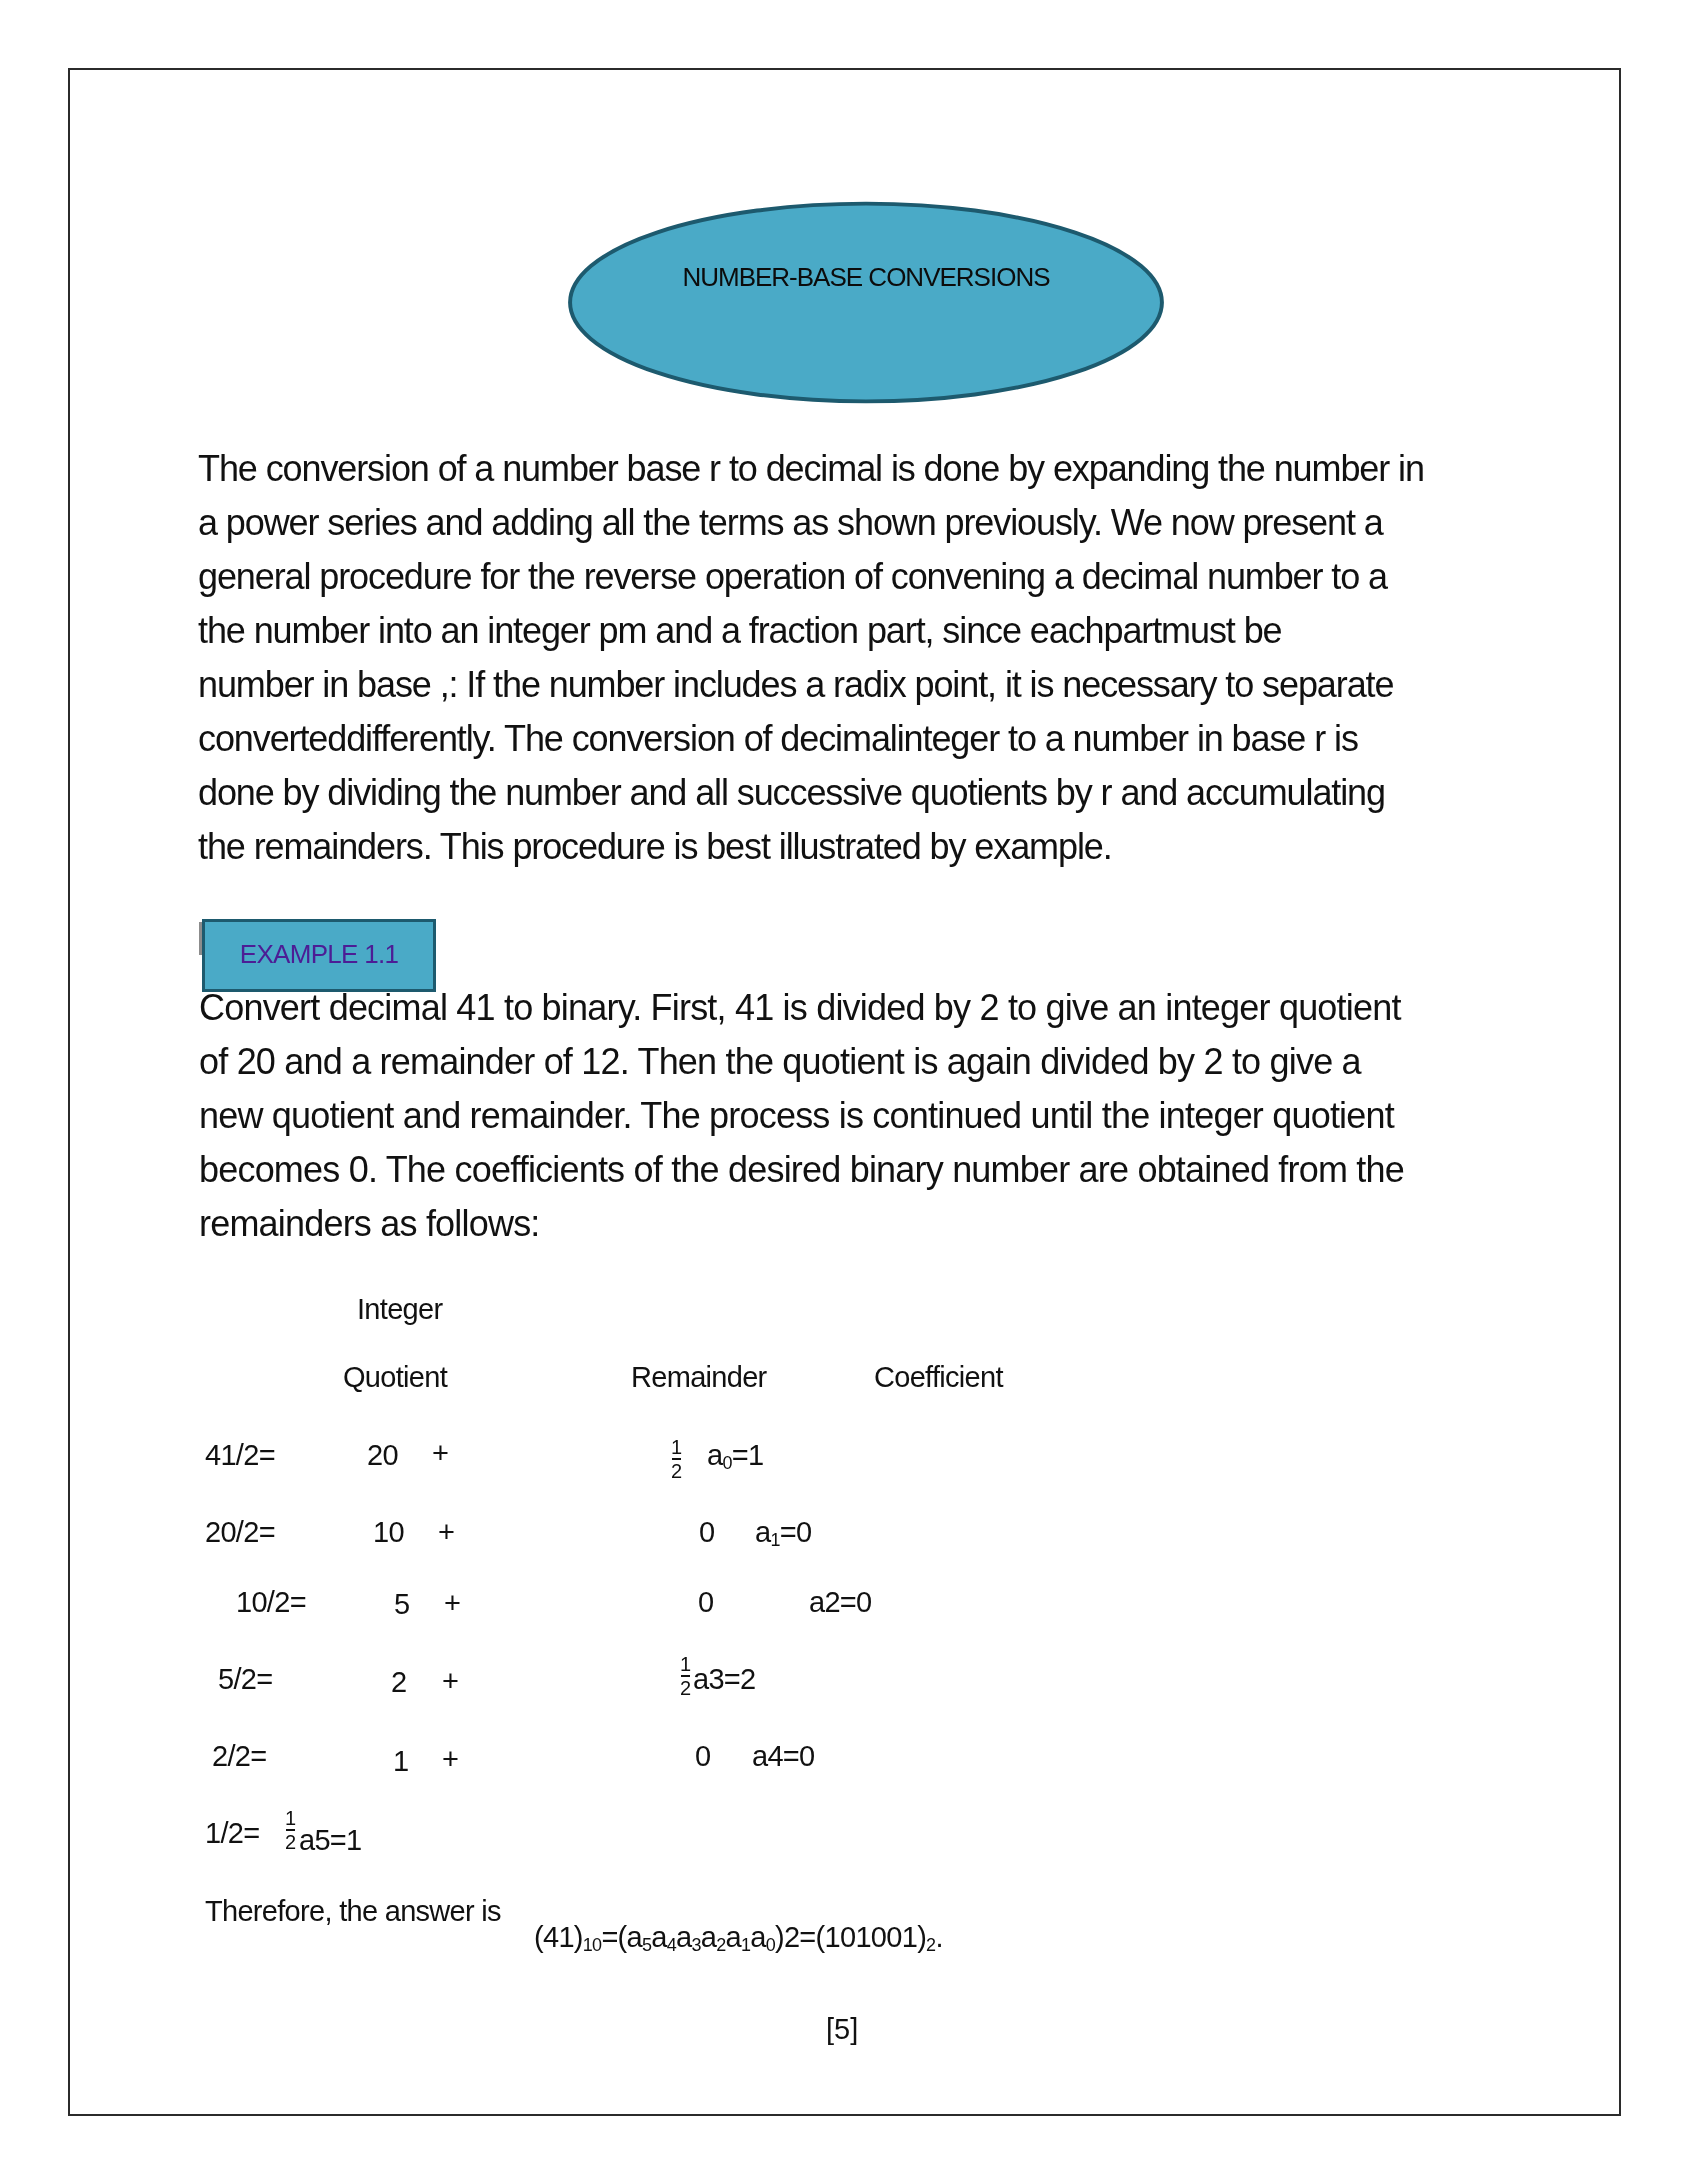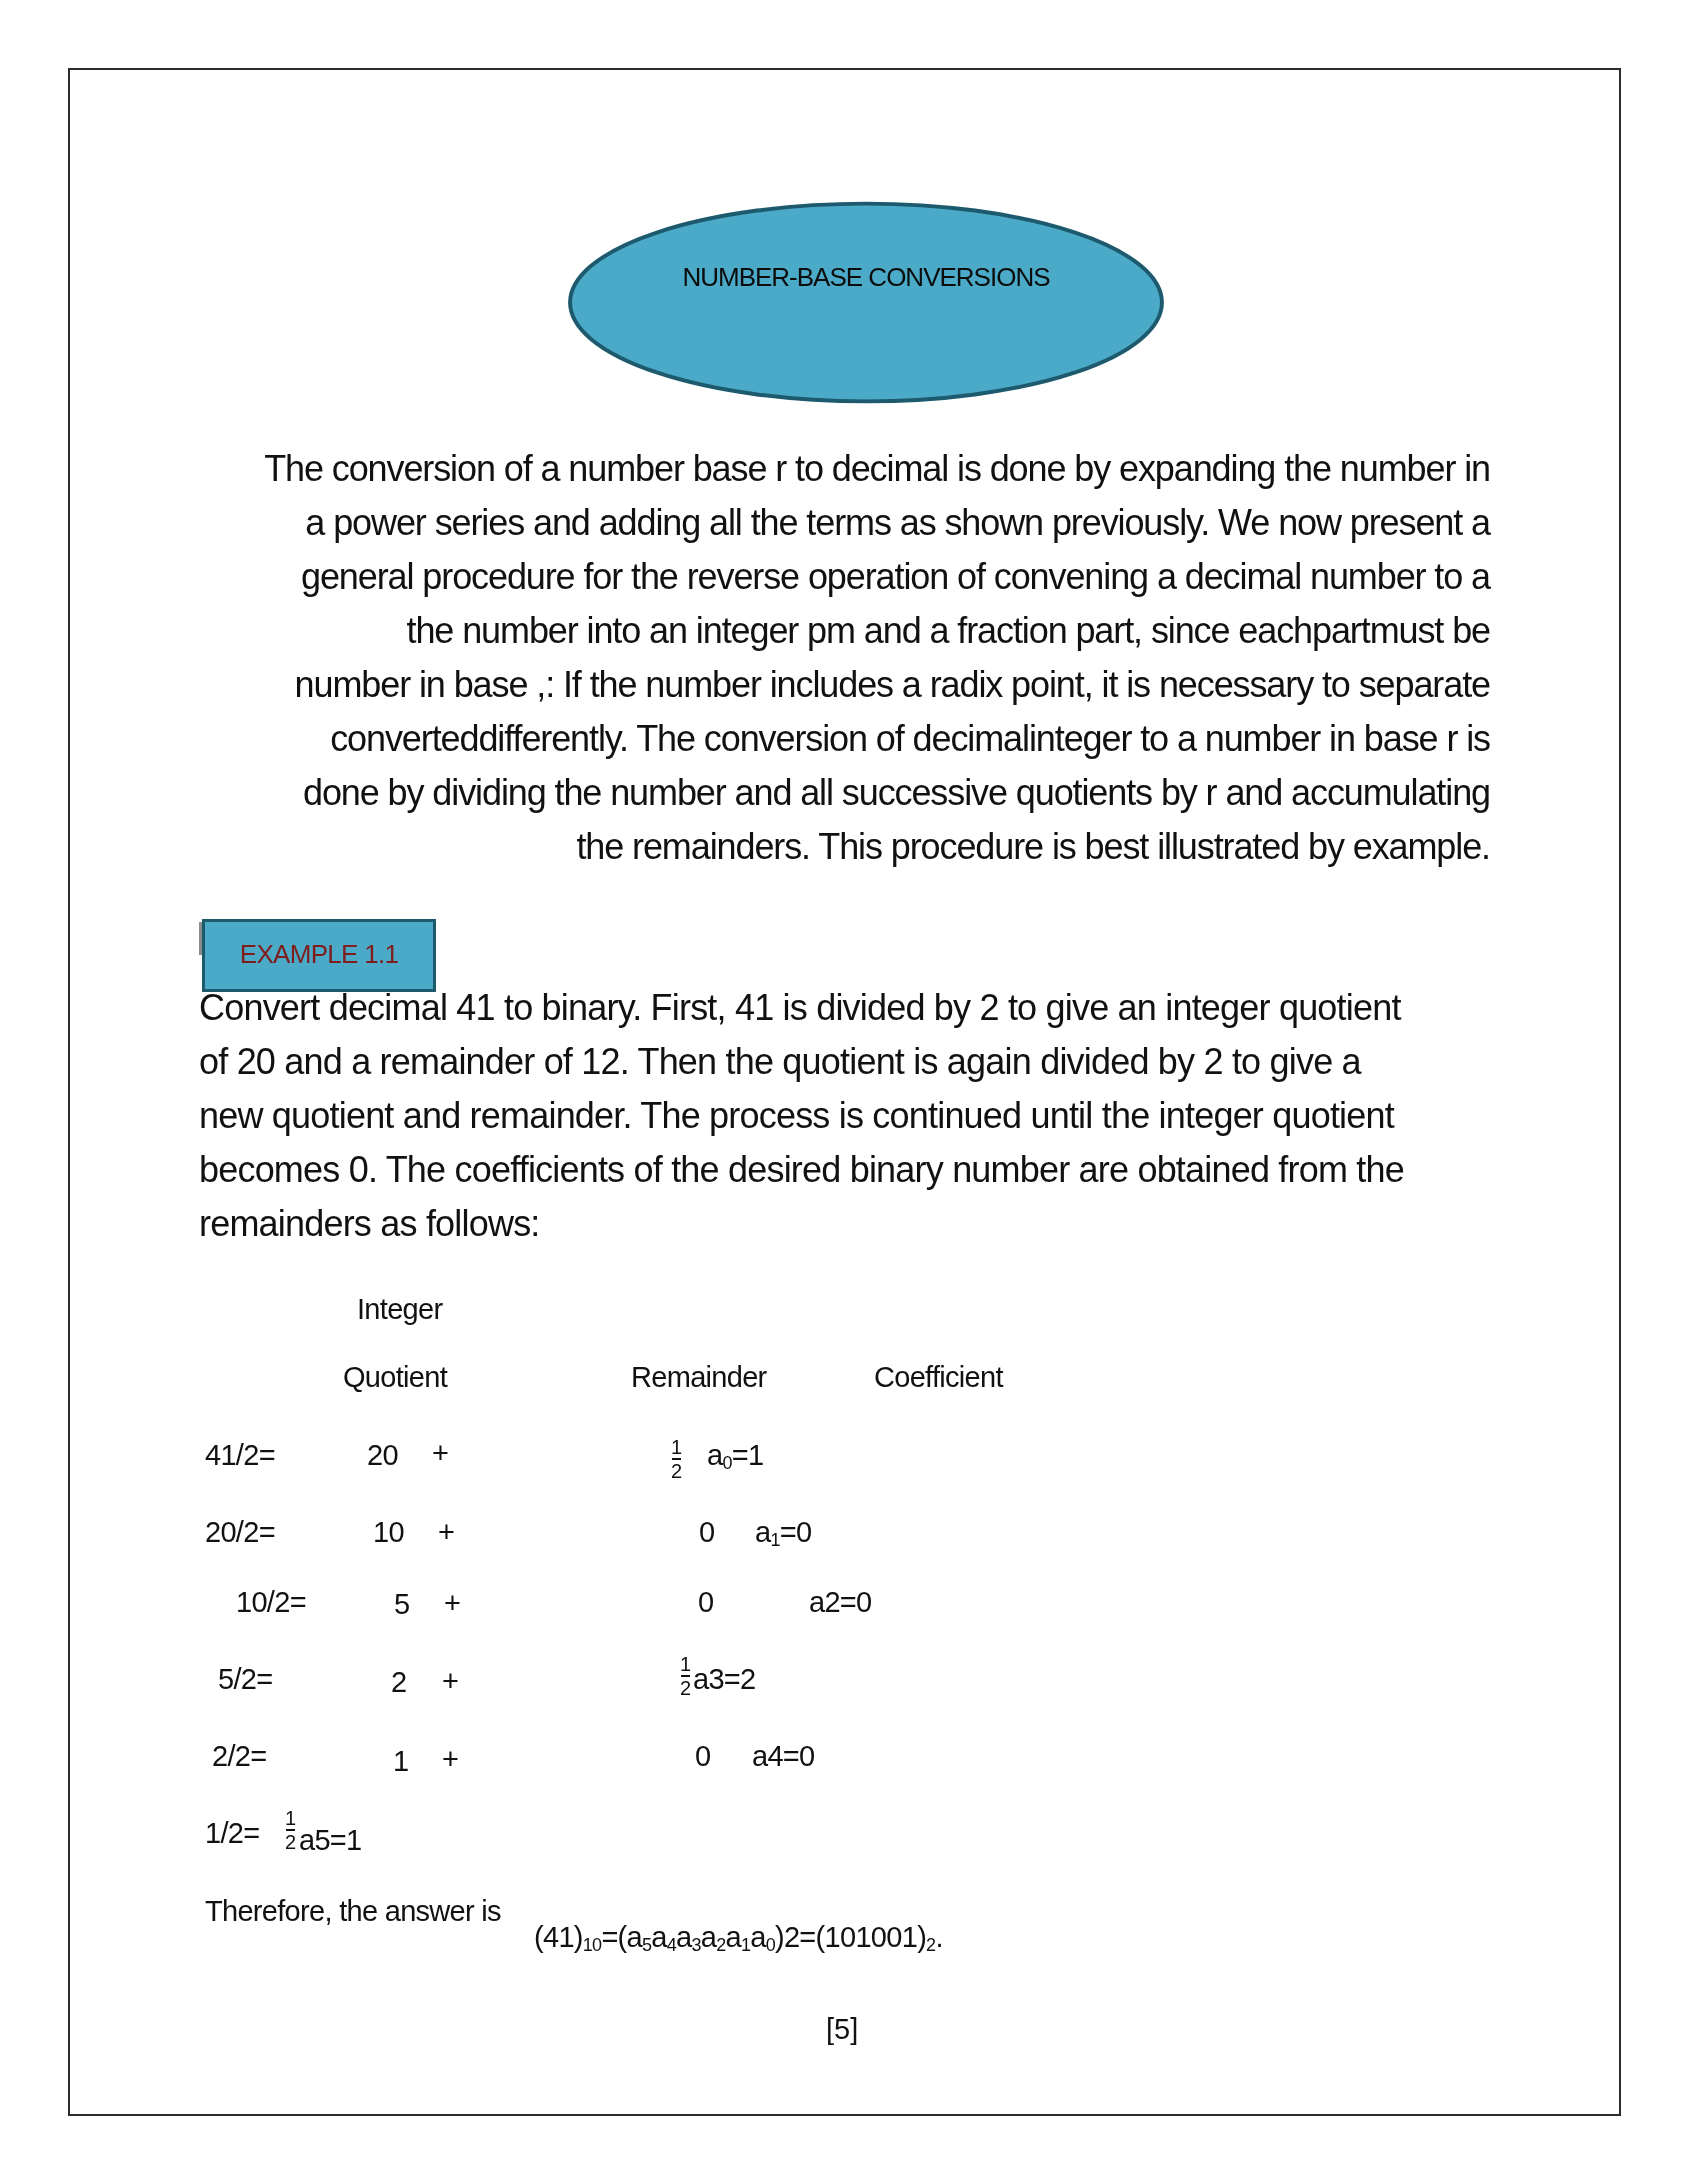--- a/index.html
+++ b/index.html
@@ -5,29 +5,29 @@
   html, body { margin: 0; padding: 0; background: #ffffff; }
   body { width: 1687px; height: 2183px; position: relative; overflow: hidden;
          font-family: "DejaVu Sans", sans-serif; color: #111111; }
   .page-border { position: absolute; left: 68px; top: 68px; width: 1549px; height: 2044px;
                  border: 2.6px solid #2b2b2b; box-sizing: content-box; }
   .title-ellipse { position: absolute; left: 567px; top: 201px; width: 598px; height: 203px; }
   .title-ellipse svg { position: absolute; left: 0; top: 0; }
   .title-text { position: absolute; left: 0; top: 61px; width: 598px; text-align: center;
                 font-size: 26px; letter-spacing: -1px; color: #0c0c0c;
                 font-family: "Liberation Sans", sans-serif; }
-  .intro { position: absolute; left: 198px; top: 442px; width: 1292px; text-align: right;
+  .intro { position: absolute; left: 198px; top: 442px; width: 1292px; text-align: left;
            font-size: 36px; line-height: 54px; letter-spacing: -1.1px;
            font-family: "Liberation Sans", sans-serif; }
   .intro .line { display: block; white-space: nowrap; }
   .example-box { position: absolute; left: 202px; top: 919px; width: 234px; height: 73px;
                  background: #4aaac7; border: 3.3px solid #1d5a6e; box-sizing: border-box; }
   .example-box .shadow { position: absolute; left: -6px; top: 0; width: 2.6px; height: 33px; background: #8c8c8c; }
   .example-label { position: absolute; left: 0; top: 17px; width: 100%; text-align: center;
-                   font-size: 26px; letter-spacing: -0.7px; color: #7f1d1d;
+                   font-size: 26px; letter-spacing: -0.7px; color: #4c1d95;
                    font-family: "Liberation Sans", sans-serif; }
   .example-text { position: absolute; left: 199px; top: 981px; width: 1265px;
                   font-size: 36px; line-height: 54px; letter-spacing: -0.8px;
                   font-family: "Liberation Sans", sans-serif; text-align: justify; }
   .example-text .line { display: block; white-space: nowrap; }
   .t { position: absolute; font-size: 29px; white-space: nowrap; letter-spacing: -0.7px;
        font-family: Liberation Sans, sans-serif; }
   .frac { position: absolute; font-size: 20px; line-height: 20px; text-align: center;
           font-family: "Liberation Sans", sans-serif; }
   .frac .num, .frac .den { display: block; }

